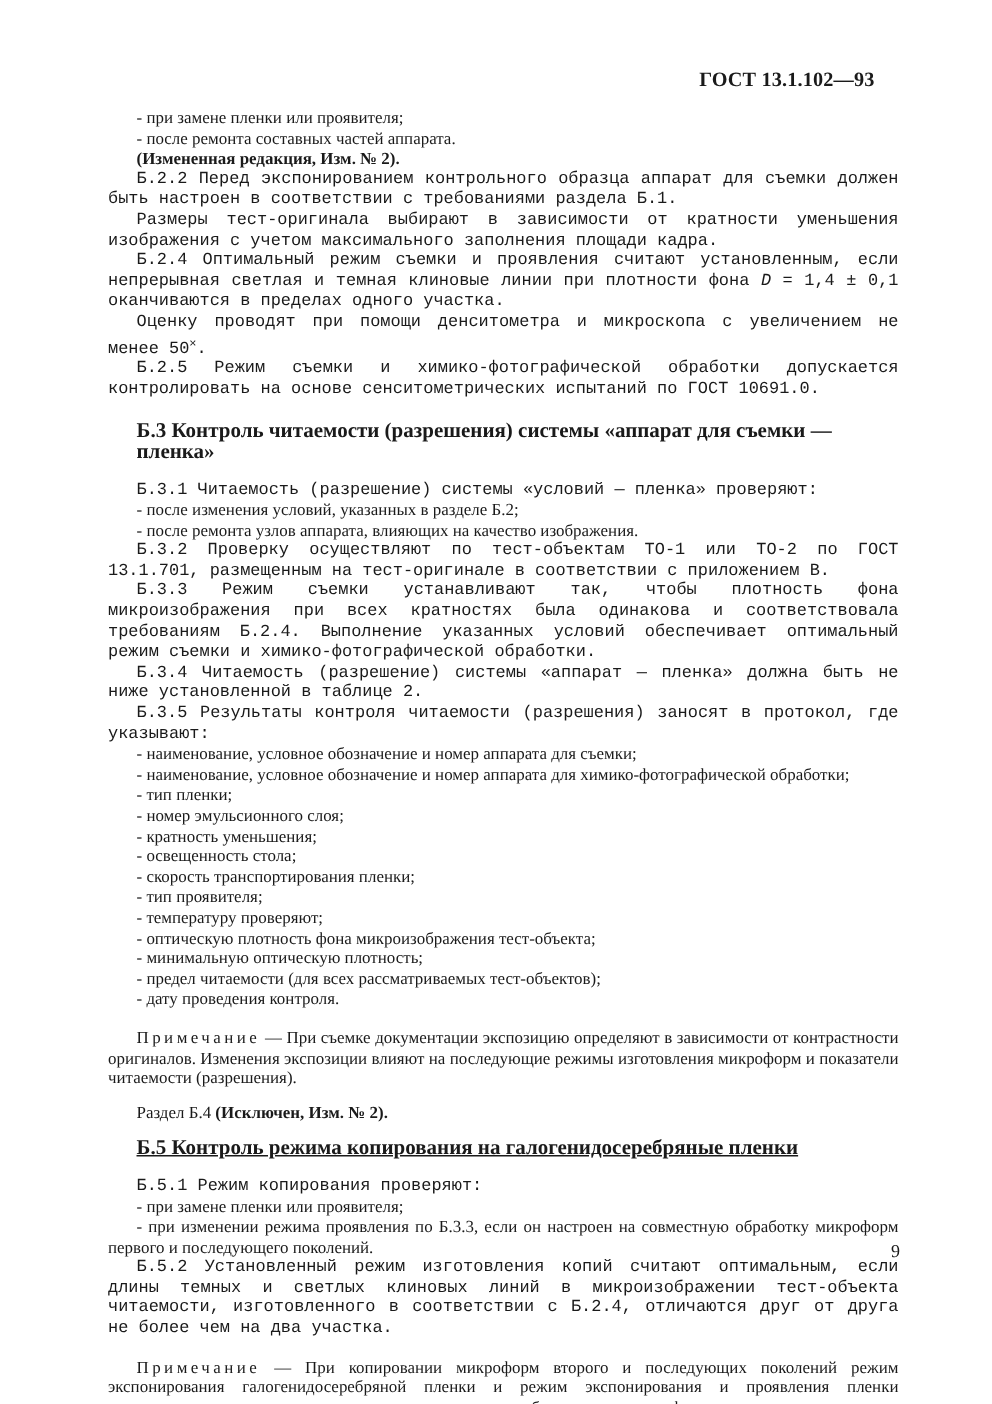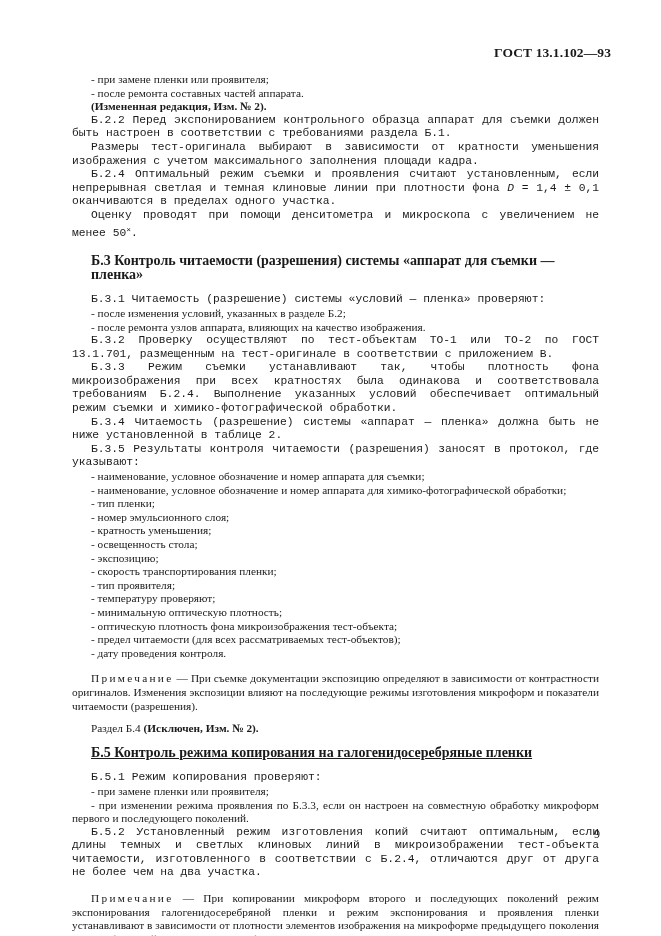--- a/index.html
+++ b/index.html
@@ -11,21 +11,21 @@
       width: 661px;
       height: 936px;
       position: relative;
       overflow: hidden;
       font-family: "Liberation Serif", "DejaVu Serif", serif;
       color: #1a1a1a;
     }
     .header {
       position: absolute;
       top: 45px;
-      right: 50px;
+      right: 78px;
       font-weight: bold;
       font-size: 13.5px;
       letter-spacing: 0.1px;
       margin-left: 47px;
     }
     .page {
       position: absolute;
       left: 72px;
       top: 73px;
       width: 527px;
@@ -88,42 +88,42 @@
 <div class="page">
 
   <p class="dash">- при замене пленки или проявителя;</p>
   <p class="dash">- после ремонта составных частей аппарата.</p>
   <p class="amend">(Измененная редакция, Изм. № 2).</p>
 
   <p class="p">Б.2.2 Перед экспонированием контрольного образца аппарат для съемки должен быть настроен в соответствии с требованиями раздела Б.1.</p>
   <p class="p">Размеры тест-оригинала выбирают в зависимости от кратности уменьшения изображения с учетом максимального заполнения площади кадра.</p>
   <p class="p"><span>Б.2.4 Оптимальный режим съемки и проявления считают установленным, если непрерывная светлая и темная клиновые линии при плотности фона </span><span class="ital">D</span><span> = 1,4 ± 0,1 оканчиваются в пределах одного участка.</span></p>
   <p class="p"><span>Оценку проводят при помощи денситометра и микроскопа с увеличением не менее 50</span><span class="sup">×</span><span>.</span></p>
+  <p class="p">Б.2.5 Режим съемки и химико-фотографической обработки допускается контролировать на основе сенситометрических испытаний по ГОСТ 10691.0.</p>
 
   <p class="section-title">Б.3 Контроль читаемости (разрешения) системы «аппарат для съемки — пленка»</p>
 
   <p class="p">Б.3.1 Читаемость (разрешение) системы «условий — пленка» проверяют:</p>
   <p class="dash">- после изменения условий, указанных в разделе Б.2;</p>
   <p class="dash">- после ремонта узлов аппарата, влияющих на качество изображения.</p>
   <p class="p">Б.3.2 Проверку осуществляют по тест-объектам ТО-1 или ТО-2 по ГОСТ 13.1.701, размещенным на тест-оригинале в соответствии с приложением В.</p>
   <p class="p">Б.3.3 Режим съемки устанавливают так, чтобы плотность фона микроизображения при всех кратностях была одинакова и соответствовала требованиям Б.2.4. Выполнение указанных условий обеспечивает оптимальный режим съемки и химико-фотографической обработки.</p>
   <p class="p">Б.3.4 Читаемость (разрешение) системы «аппарат — пленка» должна быть не ниже установленной в таблице 2.</p>
   <p class="p">Б.3.5 Результаты контроля читаемости (разрешения) заносят в протокол, где указывают:</p>
   <p class="dash">- наименование, условное обозначение и номер аппарата для съемки;</p>
   <p class="dash">- наименование, условное обозначение и номер аппарата для химико-фотографической обработки;</p>
   <p class="dash">- тип пленки;</p>
   <p class="dash">- номер эмульсионного слоя;</p>
   <p class="dash">- кратность уменьшения;</p>
   <p class="dash">- освещенность стола;</p>
-  <p class="dash">- экспозицию;</p>
   <p class="dash">- скорость транспортирования пленки;</p>
   <p class="dash">- тип проявителя;</p>
   <p class="dash">- температуру проверяют;</p>
+  <p class="dash">- оптическую плотность фона микроизображения тест-объекта;</p>
   <p class="dash">- минимальную оптическую плотность;</p>
-  <p class="dash">- оптическую плотность фона микроизображения тест-объекта;</p>
   <p class="dash">- предел читаемости (для всех рассматриваемых тест-объектов);</p>
   <p class="dash">- дату проведения контроля.</p>
 
   <div class="gap-m"></div>
 
   <p class="note"><span class="spaced">Примечание</span><span> — При съемке документации экспозицию определяют в зависимости от контрастности оригиналов. Изменения экспозиции влияют на последующие режимы изготовления микроформ и показатели читаемости (разрешения).</span></p>
 
   <div class="gap-s"></div>
 
   <p class="dash"><span>Раздел Б.4 </span><span class="bold">(Исключен, Изм. № 2).</span></p>

